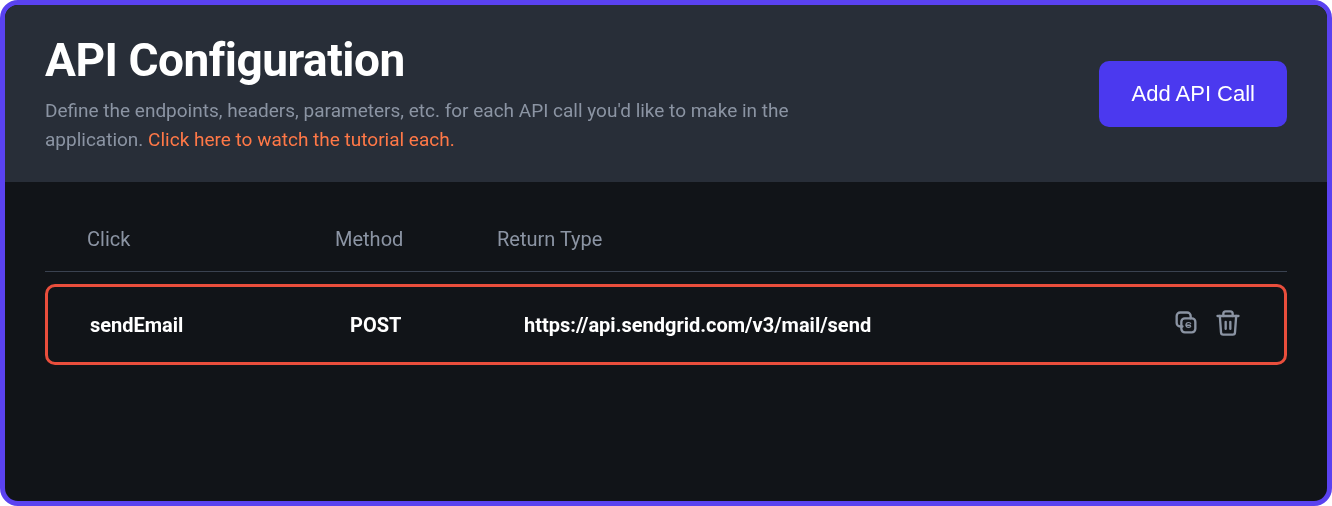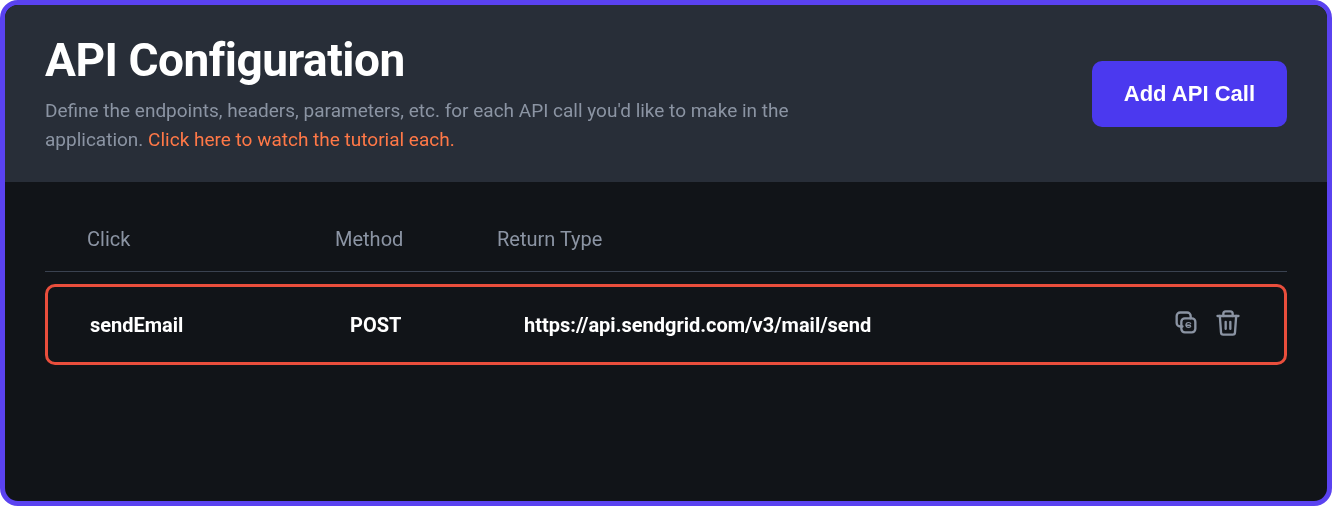--- a/index.html
+++ b/index.html
@@ -46,21 +46,21 @@
     }
     .tutorial-link {
       color: #FF7847;
       text-decoration: none;
       cursor: pointer;
     }
     .add-button {
       background: #4B39EF;
       color: #ffffff;
       font-size: 22px;
-      font-weight: 700;
+      font-weight: 400;
       padding: 20px 32px;
       border: none;
       border-radius: 10px;
       cursor: pointer;
       margin-top: 28px;
     }
     .table-area {
       padding: 45px 40px 30px 40px;
     }
     .table-header {

